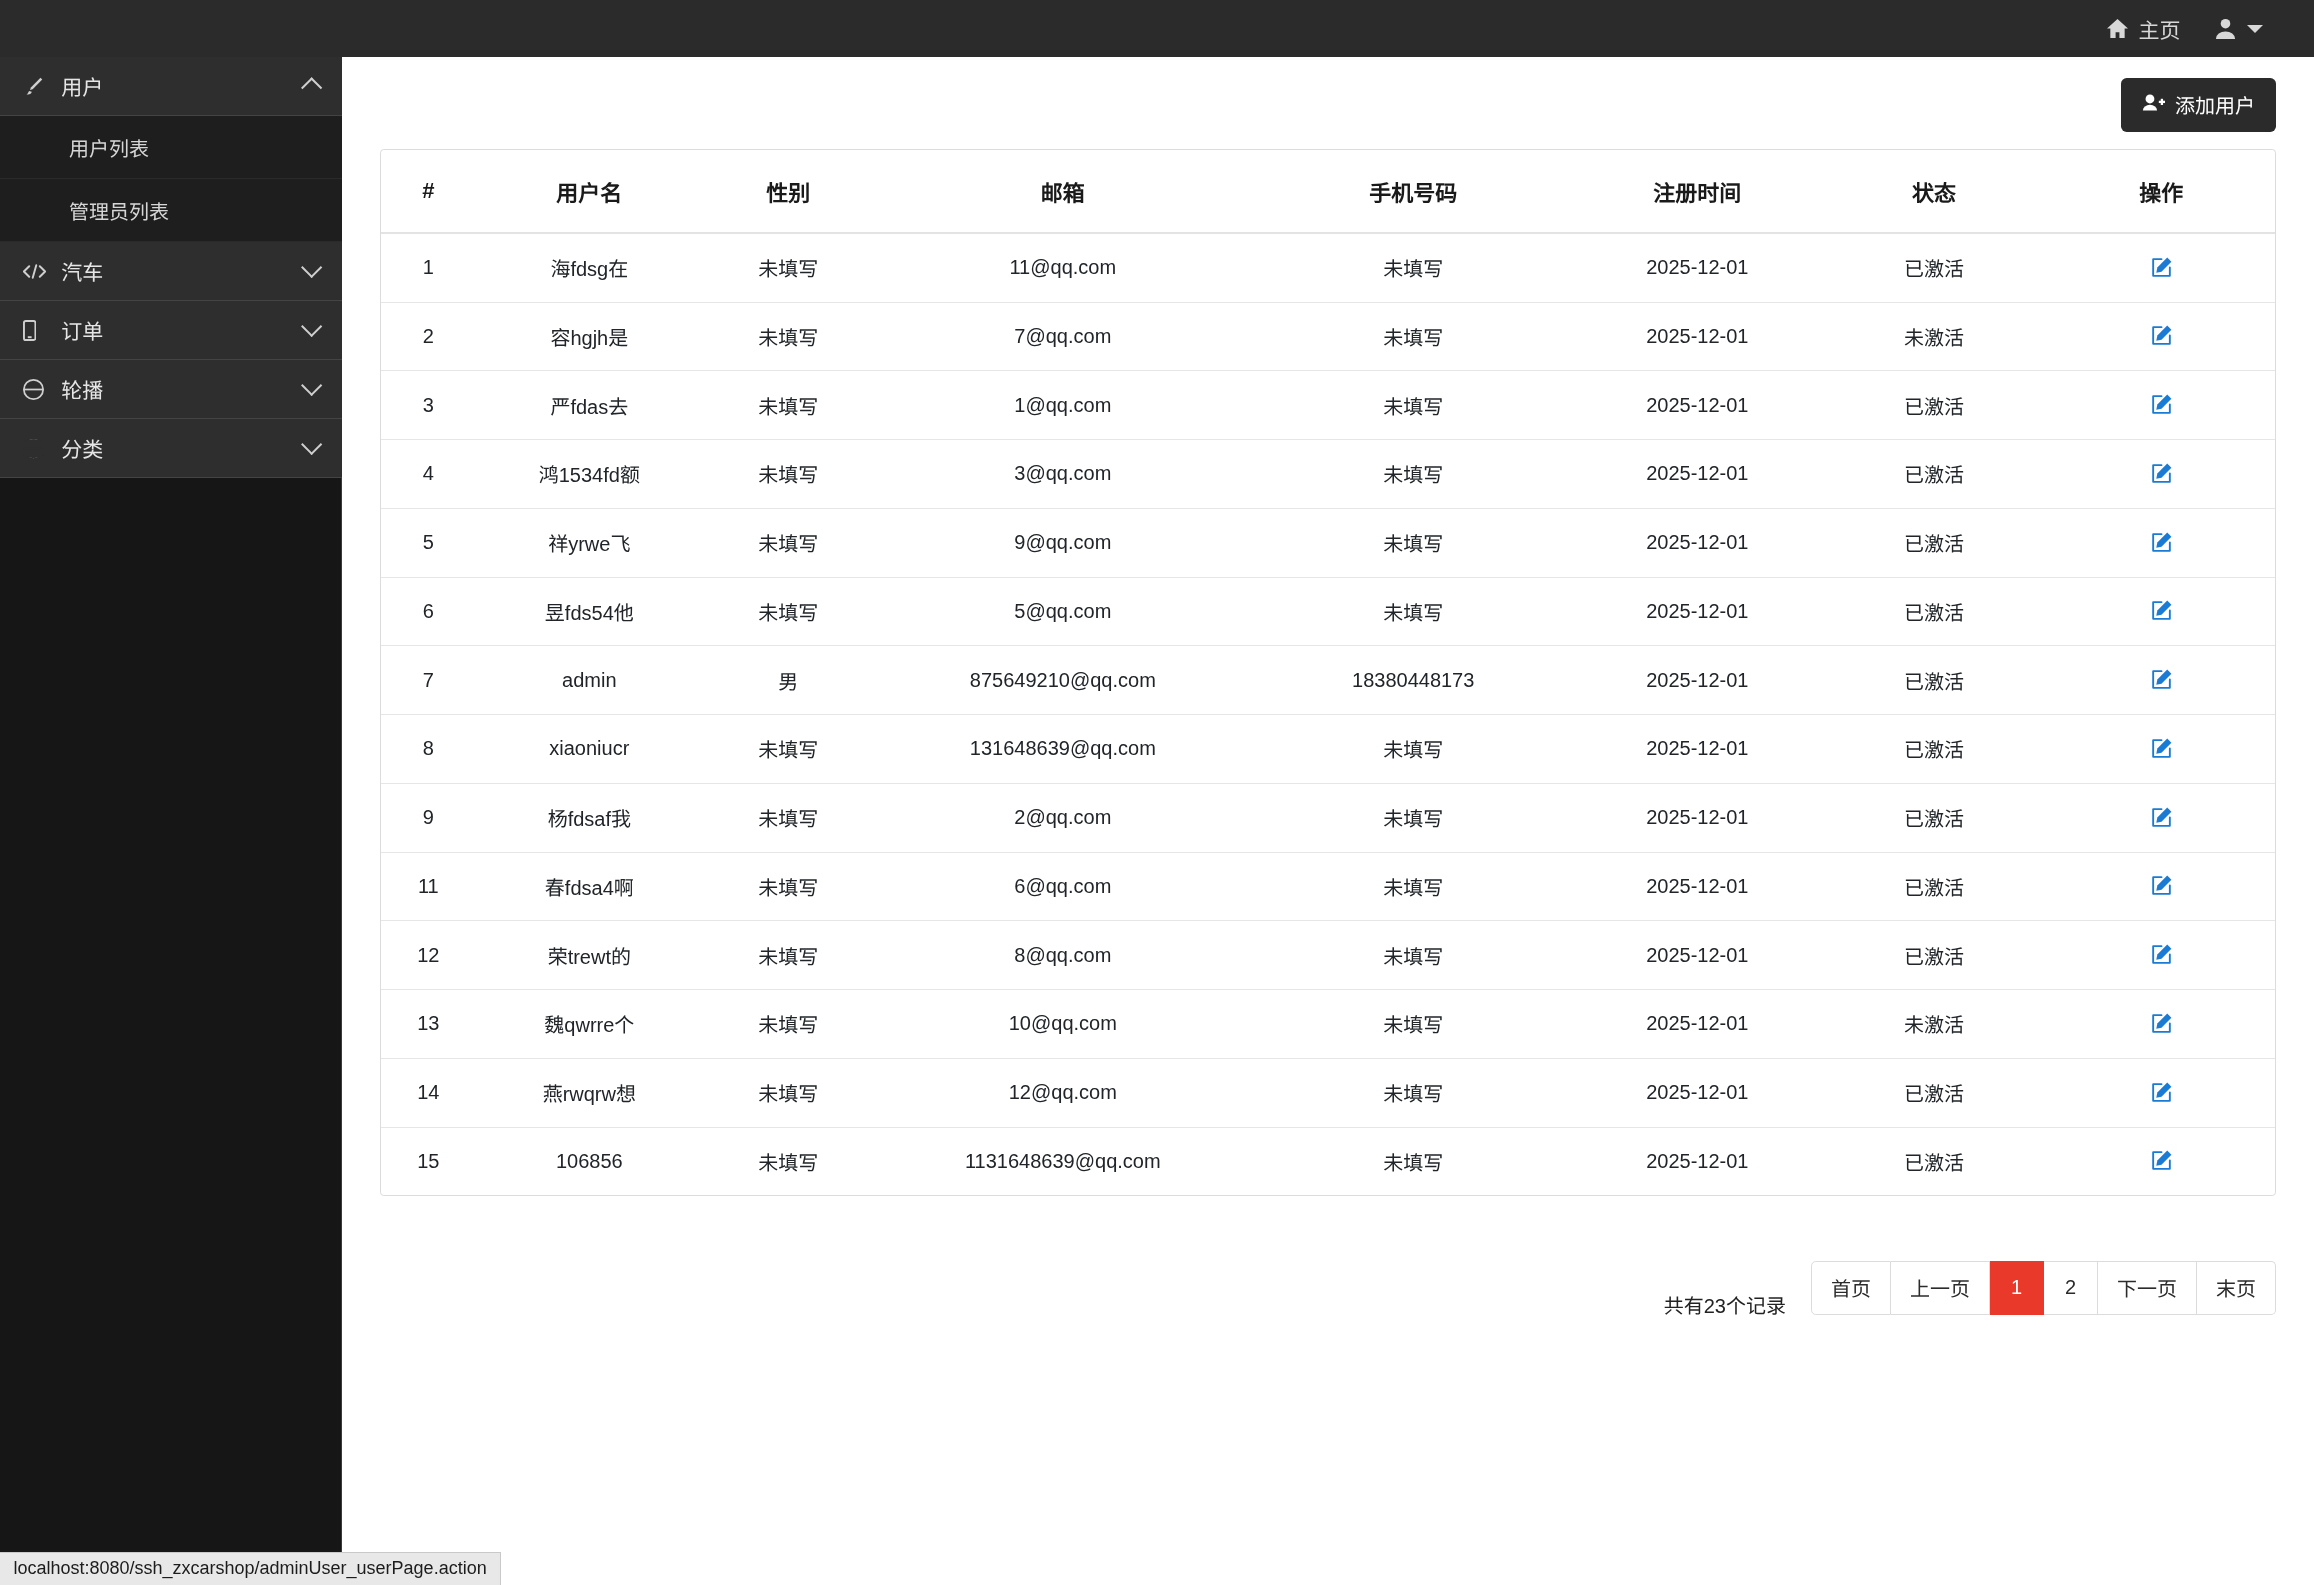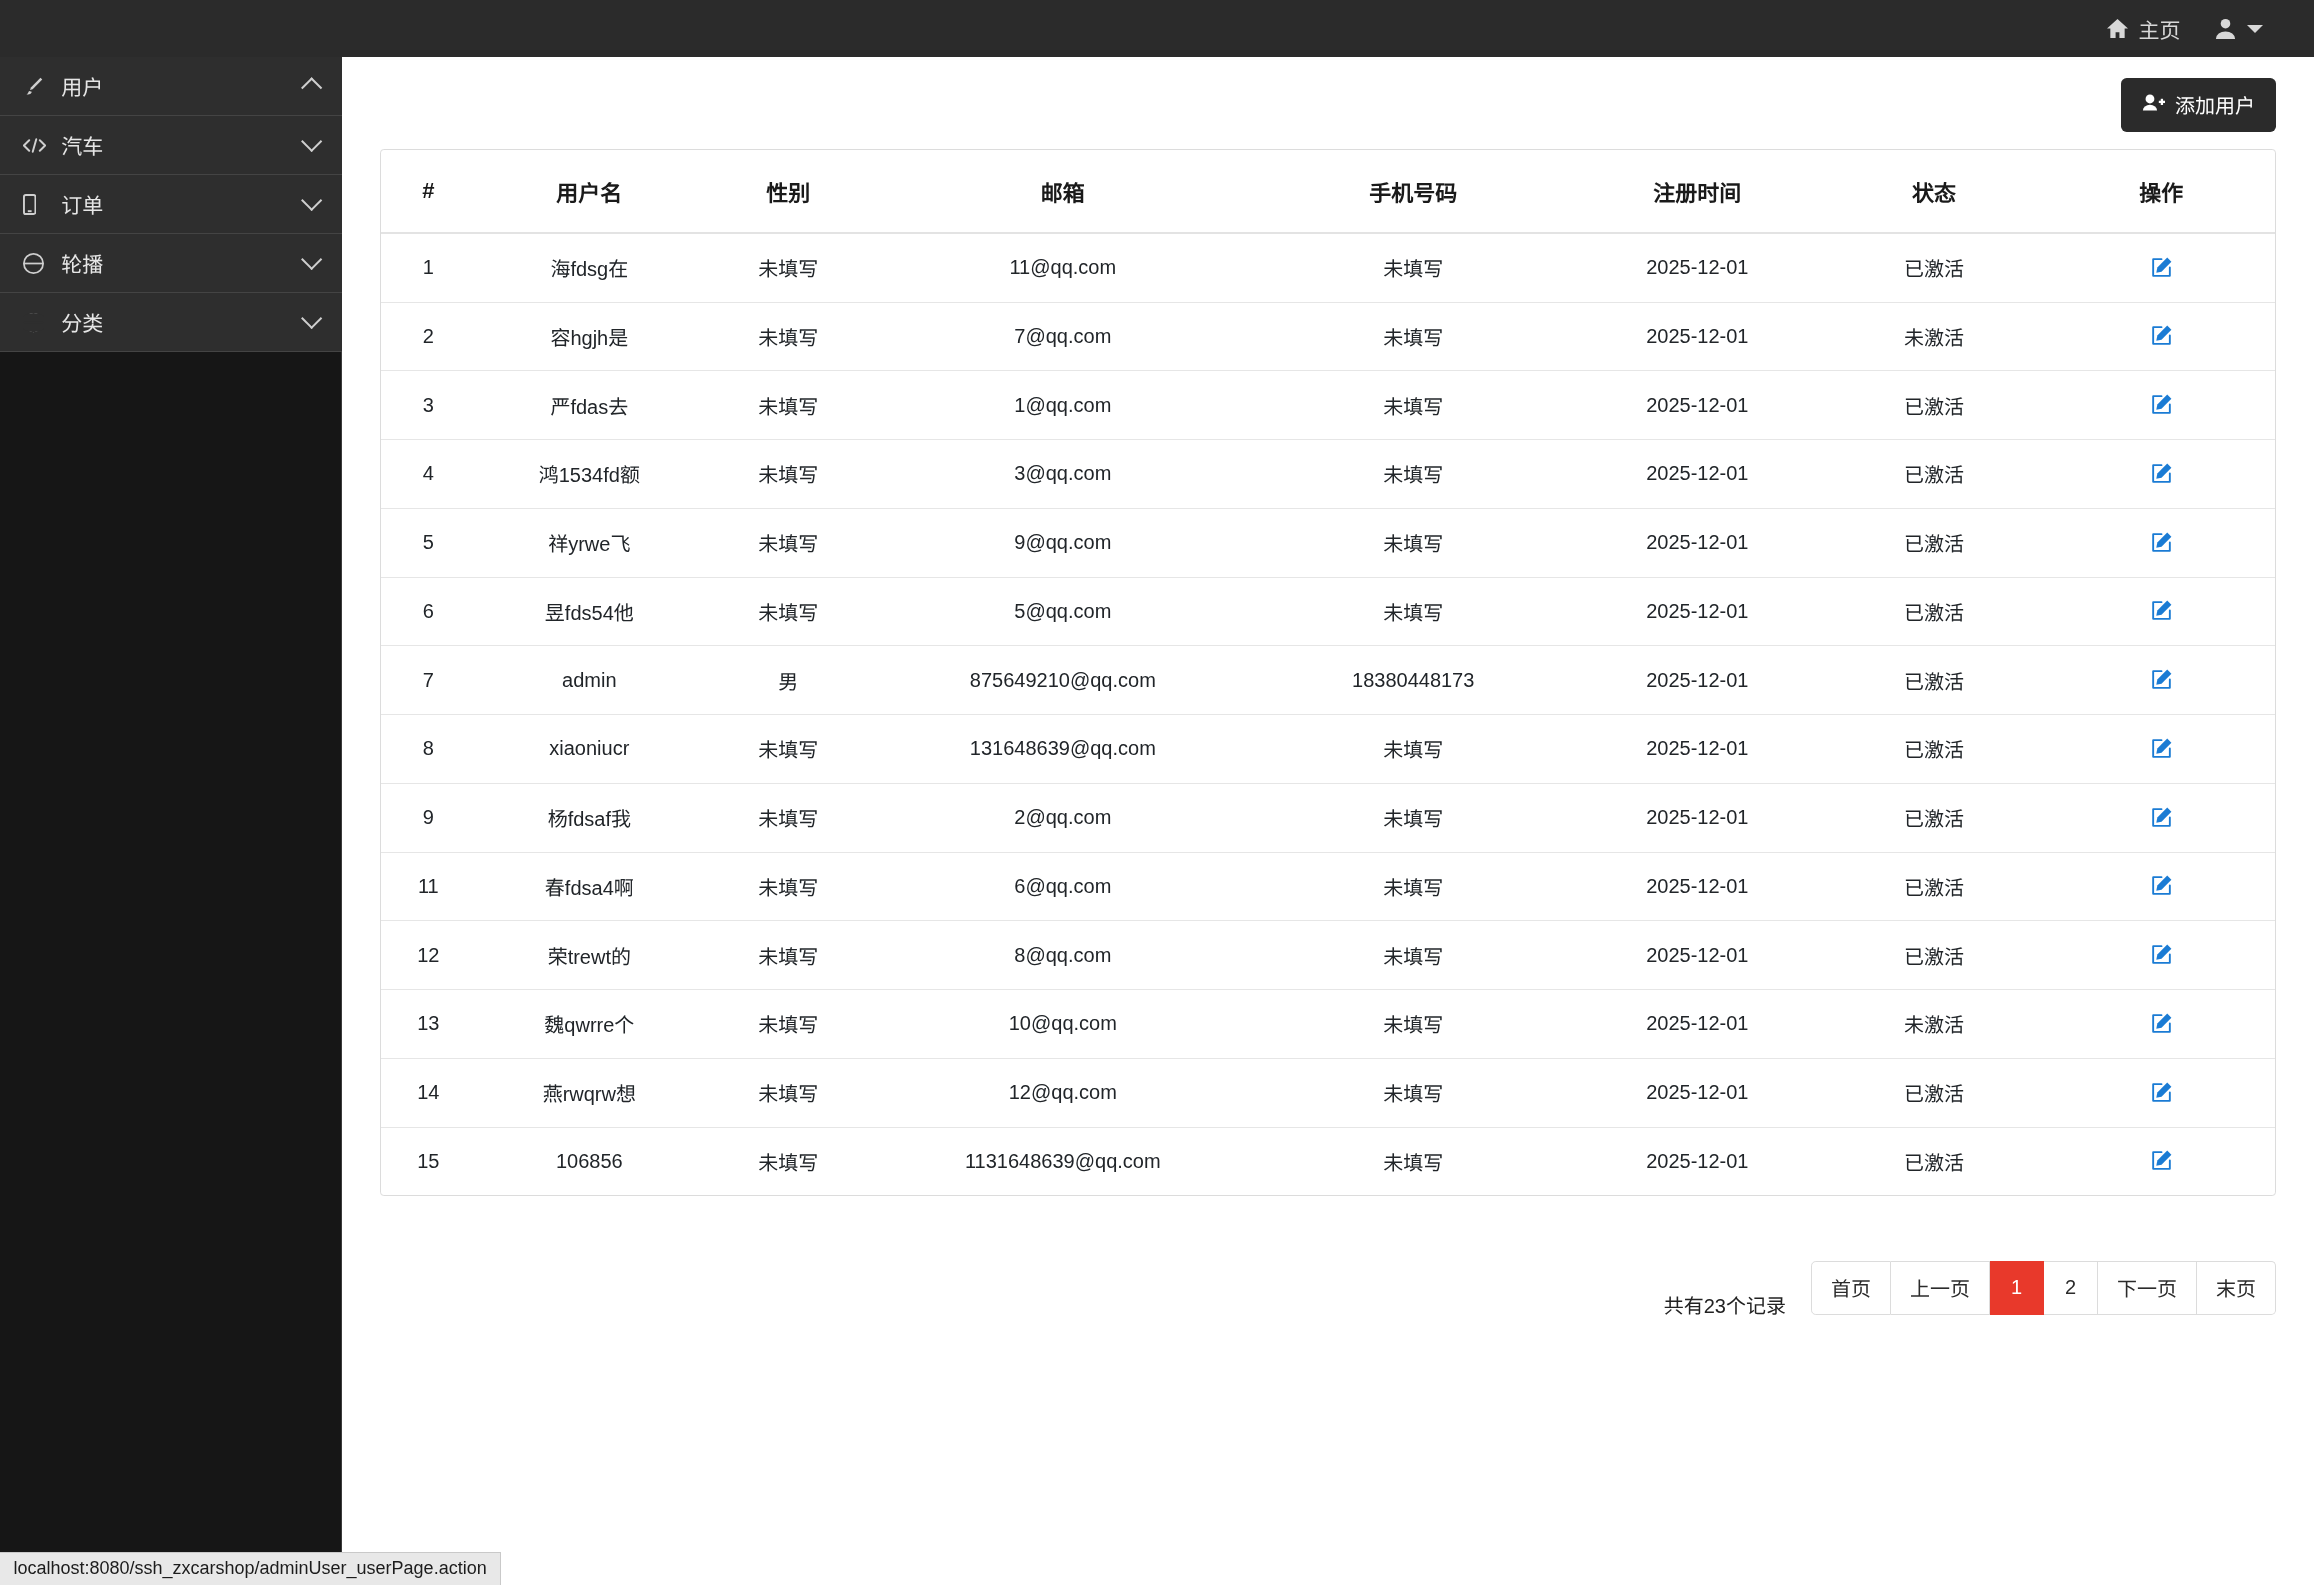--- a/index.html
+++ b/index.html
@@ -185,20 +185,28 @@
       <div class="menu-group-header">
         <span class="mg-icon">
           <svg width="21" height="21" viewBox="0 0 24 24" fill="#cfcfcf">
             <path d="M20 2 L22 4 L11 15 L8 16 L9 13 Z"></path>
             <path d="M7 17 c-1 1 -1 3 -3 4 c3 1 6 -1 6 -3 Z"></path>
           </svg>
         </span>
         <span class="mg-label">用户</span>
         <span class="chev up"></span>
       </div>
+      <div class="submenu">
+        <div class="submenu-item">
+          <span>用户列表</span>
+        </div>
+        <div class="submenu-item">
+          <span>管理员列表</span>
+        </div>
+      </div>
 
       <div class="menu-group-header">
         <span class="mg-icon">
           <svg width="23" height="17" viewBox="0 0 26 18" fill="none" stroke="#cfcfcf" stroke-width="2.2" stroke-linecap="round" stroke-linejoin="round">
             <polyline points="7,3 1,9 7,15"></polyline>
             <polyline points="19,3 25,9 19,15"></polyline>
             <line x1="15" y1="2" x2="11" y2="16"></line>
           </svg>
         </span>
         <span class="mg-label">汽车</span>

